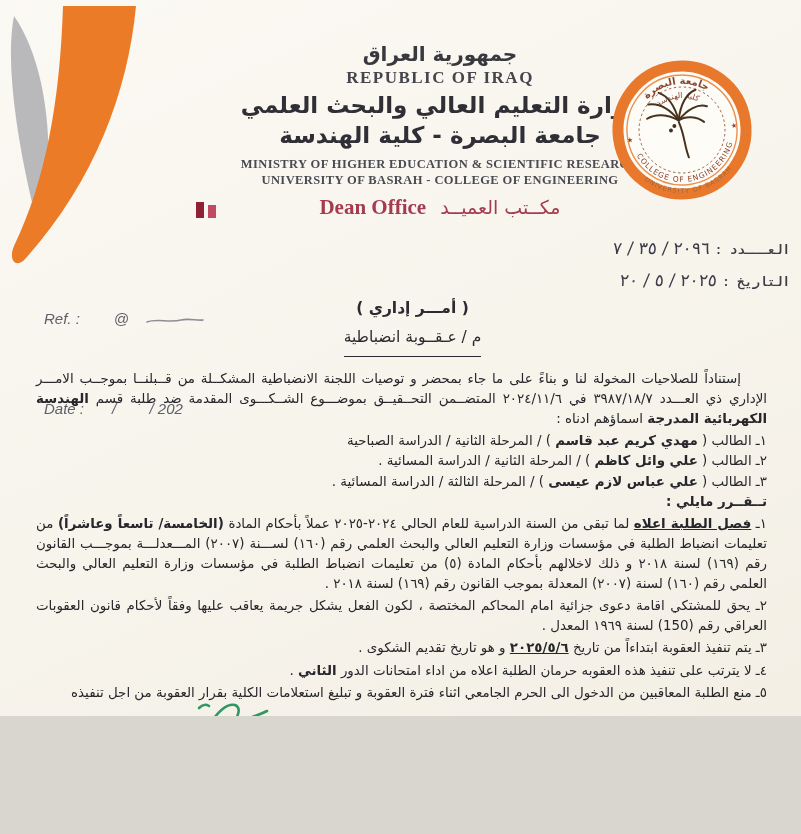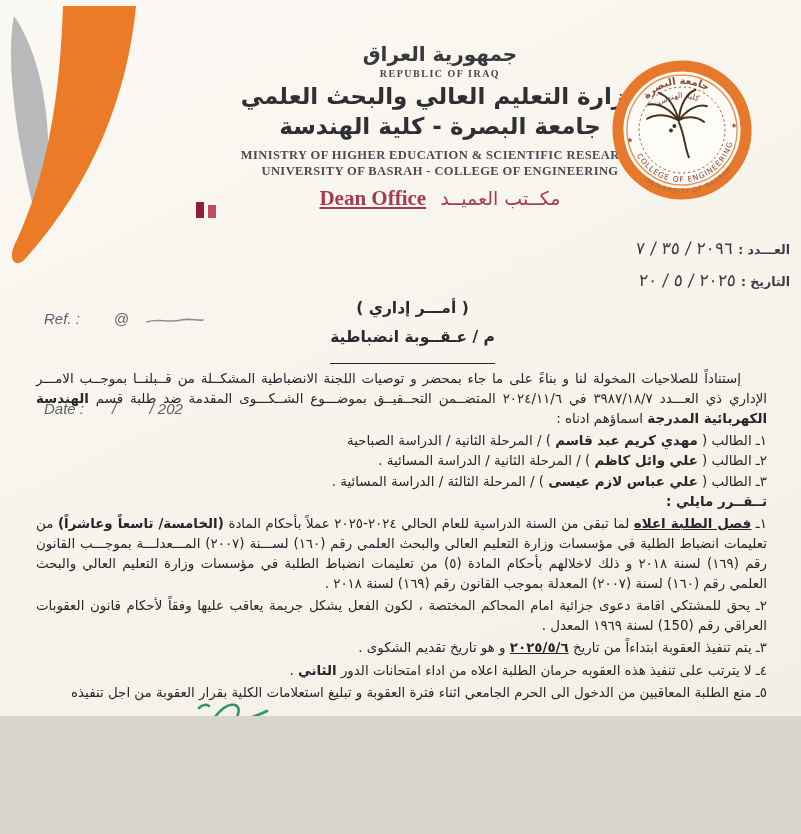--- a/index.html
+++ b/index.html
@@ -5,44 +5,44 @@
   html,body{margin:0;padding:0;background:#d9d6cf;}
   .page{
     position:relative;width:801px;height:716px;margin:0 auto;overflow:hidden;
     background:linear-gradient(155deg,#fbf9f3 0%,#f7f4ec 55%,#f3efe5 100%);
     font-family:"DejaVu Sans",sans-serif;color:#27272c;
   }
   .abs{position:absolute;}
   
   .hdr{left:225px;top:42px;width:430px;text-align:center;}
   .h-ar-emblem{font-size:20px;font-weight:bold;color:#38383f;letter-spacing:1px;}
-  .h-en-republic{font-family:"Liberation Serif",serif;font-size:10px;font-weight:bold;
+  .h-en-republic{font-family:"Liberation Serif",serif;font-size:17px;font-weight:bold;
     letter-spacing:1.5px;color:#45454d;margin:2px 0 3px;}
   .h-ar-big{font-size:23px;font-weight:bold;color:#2f2f35;line-height:1.3;}
   .h-en{font-family:"Liberation Serif",serif;font-size:12.5px;font-weight:bold;
     letter-spacing:.4px;color:#4a4a52;line-height:1.3;}
   .dean-row{margin-top:7px;color:#a43b50;white-space:nowrap;}
-  .dean-en{font-family:"Liberation Serif",serif;font-size:21px;font-weight:bold;margin:0 9px 0 0;text-decoration:underline;}
+  .dean-en{font-family:"Liberation Serif",serif;font-size:21px;font-weight:bold;margin:0 9px 0 0;}
   .dean-ar{font-size:19px;font-weight:normal;}
   .mark1{left:196px;top:202px;width:8px;height:16px;background:#8f2035;}
   .mark2{left:208px;top:205px;width:8px;height:13px;background:#c04a60;}
   
   .refblk{left:44px;top:244px;font-family:"Liberation Sans",sans-serif;
     font-style:italic;color:#60606a;font-size:15px;line-height:30px;white-space:pre;}
   .ref-scribble{vertical-align:middle;margin-left:14px;}
   .metablk{left:538px;top:238px;width:252px;direction:rtl;text-align:right;}
   .meta-row{height:32px;}
-  .meta-label{font-size:12.5px;color:#3d3d48;font-weight:bold;letter-spacing:1px;}
+  .meta-label{font-size:12.5px;color:#3d3d48;font-weight:bold;letter-spacing:1px;font-family:Liberation Mono, monospace;}
   .hand{display:inline-block;direction:ltr;unicode-bidi:isolate;font-size:17px;
     color:#3c3c49;letter-spacing:2px;transform:skewX(-6deg);margin-left:6px;}
   
   .titleblk{left:12px;top:299px;width:801px;text-align:center;}
   .order-title{font-size:15.5px;font-weight:bold;color:#2a2a30;}
-  .subject{display:inline-block;margin-top:11px;font-size:15.5px;font-weight:bold;
-    color:#2a2a30;border-bottom:1.6px solid #2a2a30;padding-bottom:17px;}
+  .subject{display:inline-block;margin-top:11px;font-size:15.5px;font-weight:normal;
+    color:#2a2a30;border-bottom:1.6px solid #2a2a30;padding-bottom:10px;}
   
   .bodyblk{left:36px;top:369px;width:731px;direction:rtl;font-size:13.4px;
     line-height:1.5;color:#26262b;}
   .bodyblk p{margin:0 0 2px 0;}
   .jst{text-align:justify;}
   .indent{text-indent:26px;}
   b,.b{font-weight:bold;}
   .bu{font-weight:bold;text-decoration:underline;}
   .students p{margin:0;}
   .decide{margin-top:3px;font-weight:bold;}

